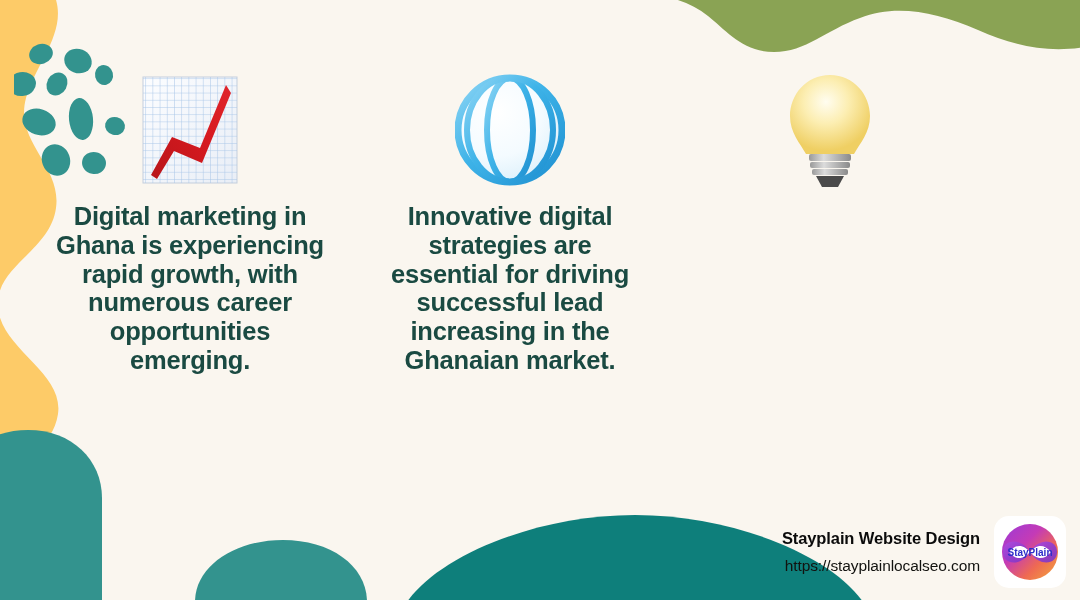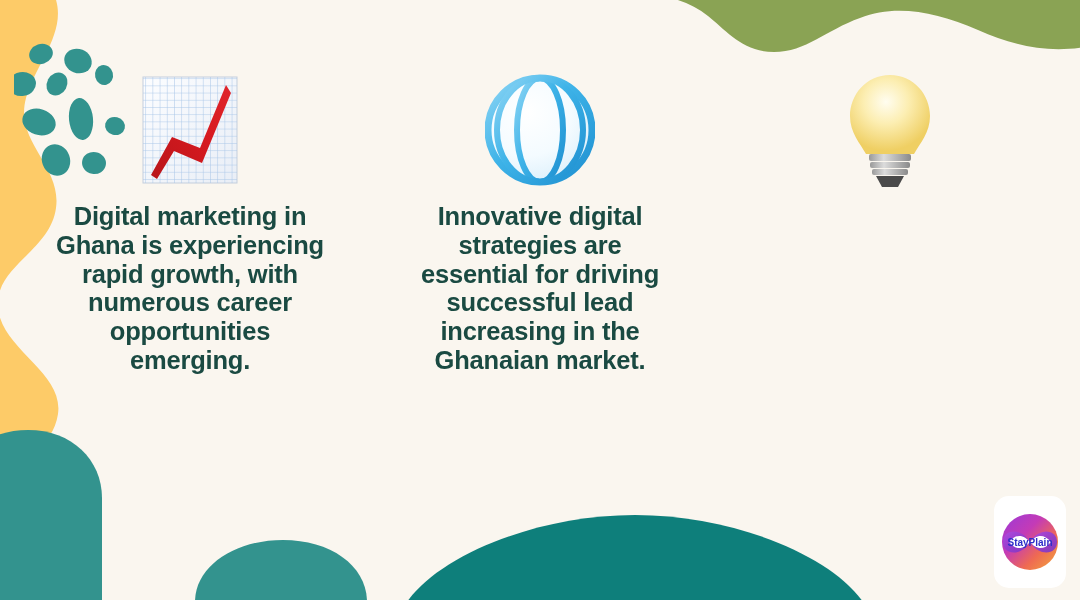--- a/index.html
+++ b/index.html
@@ -22,21 +22,20 @@
   #deco-layer { position: absolute; inset: 0; overflow: hidden; }
 
   
   .columns {
     position: absolute;
     left: 0; top: 72px;
     width: 1080px;
     display: flex;
     flex-direction: row;
     align-items: flex-start;
-    justify-content: space-between;
     padding: 0 30px;
     box-sizing: border-box;
   }
   .col {
     width: 320px;
     display: flex;
     flex-direction: column;
     align-items: center;
   }
   .col-icon {
@@ -88,21 +87,21 @@
   }
   .brand-url {
     color: #12120f;
     font-size: 15.5px;
     font-weight: normal;
     letter-spacing: -0.1px;
     white-space: nowrap;
   }
   .brand-logo {
     width: 72px;
-    height: 92px;
+    height: 72px;
     border-radius: 15px;
     background: #ffffff;
     display: flex;
     align-items: center;
     justify-content: center;
     flex: none;
   }
 </style>
 </head>
 <body>
@@ -230,20 +229,24 @@
           <rect x="25" y="85" width="42" height="7" rx="2" fill="url(#baseGrad)"></rect>
           <rect x="26" y="93" width="40" height="6" rx="2" fill="url(#baseGrad)"></rect>
           <rect x="28" y="100" width="36" height="6" rx="2" fill="url(#baseGrad)"></rect>
           <path d="M32,107 L60,107 L54,118 L38,118 Z" fill="#4a4a4a"></path>
         </svg>
       </div>
     </div>
   </div>
 
   <div class="brand">
+    <div class="brand-text">
+      <div class="brand-title">Stayplain Website Design</div>
+      <div class="brand-url">https://stayplainlocalseo.com</div>
+    </div>
     <div class="brand-logo">
       <svg width="62" height="62" viewBox="0 0 62 62">
         <defs>
           <linearGradient id="logoRing" x1="0" y1="0" x2="1" y2="1">
             <stop offset="0%" stop-color="#9b3ad8"></stop>
             <stop offset="38%" stop-color="#c43bb6"></stop>
             <stop offset="68%" stop-color="#ef6a52"></stop>
             <stop offset="100%" stop-color="#f2a93c"></stop>
           </linearGradient>
           <linearGradient id="logoLobe" x1="0" y1="0" x2="1" y2="1">

